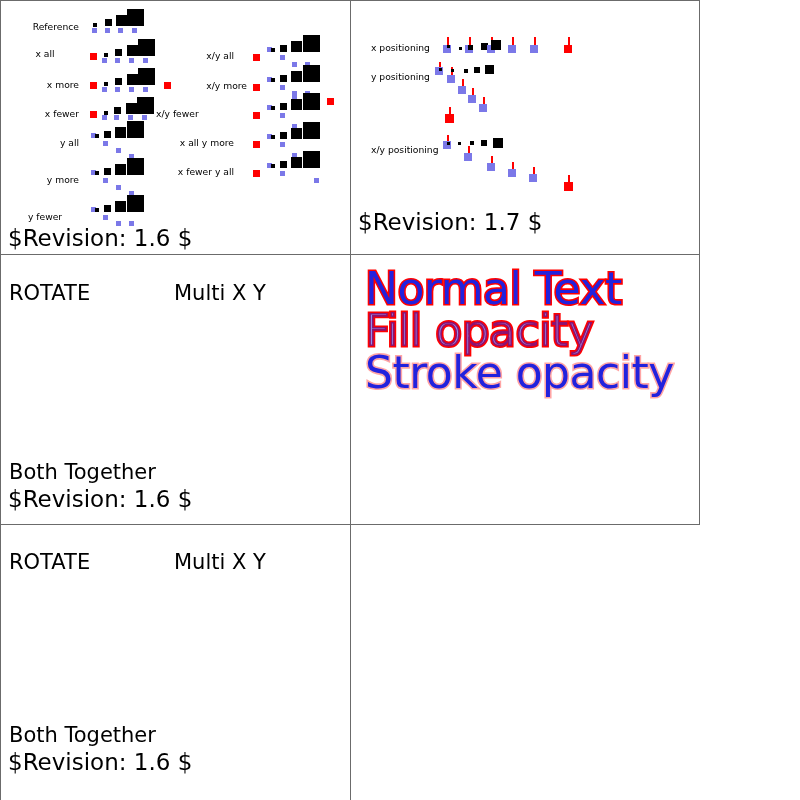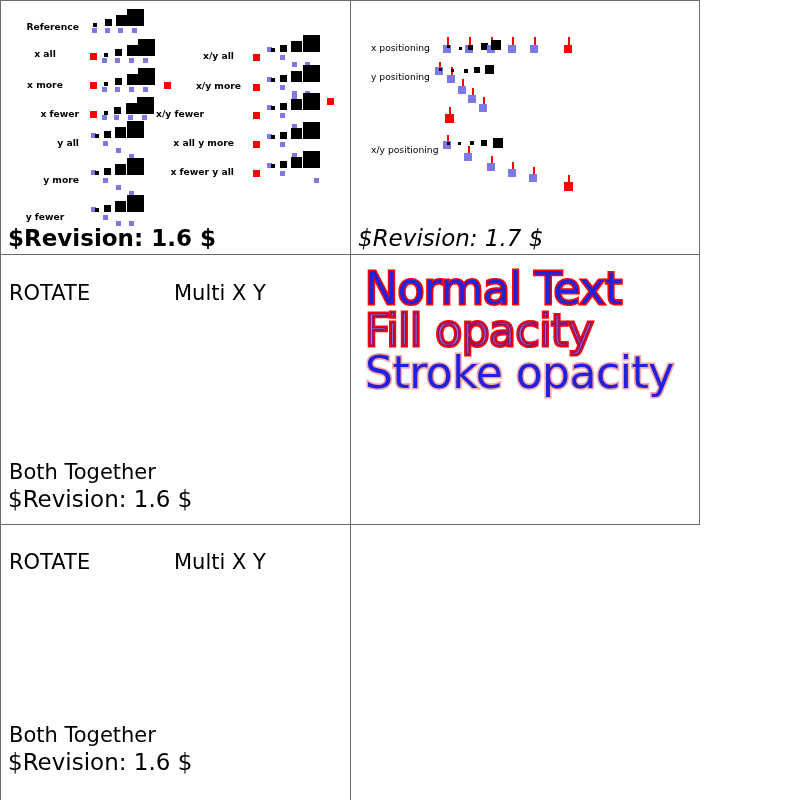--- a/index.html
+++ b/index.html
@@ -13,21 +13,21 @@
     position:relative;
     width:800px;height:800px;
   }
   .panel{
     position:absolute;
     background:#ffffff;
     border:1px solid #6b6b6b;
     box-sizing:border-box;
     overflow:hidden;
   }
-  .p-tl{left:0;top:0;width:365px;height:255px;font-weight:bold;}
+  .p-tl{left:0;top:0;width:365px;height:255px;}
   .p-tr{left:350px;top:0;width:350px;height:255px;}
   .p-ml{left:0;top:254px;width:351px;height:271px;}
   .p-mr{left:350px;top:254px;width:350px;height:271px;}
   .p-bl{left:0;top:524px;width:351px;height:276px;border-bottom:none;}
 
   
   .revision{
     position:absolute;
     font-size:23px;
     color:#000000;
@@ -76,28 +76,28 @@
 </style>
 </head>
 <body>
 
 <div class="grid">
 
   <div class="panel p-tl">
 
     <div class="glyphlabel" style="left:10px;top:21px;width:68px;text-align:right;">Reference</div>
     <div class="glyphlabel" style="left:10px;top:48px;width:68px;text-align:center;">x all</div>
-    <div class="glyphlabel" style="left:10px;top:79px;width:68px;text-align:center;">x more</div>
+    <div class="glyphlabel" style="left:10px;top:79px;width:68px;text-align:right;">x more</div>
     <div class="glyphlabel" style="left:10px;top:108px;width:68px;text-align:right;">x fewer</div>
     <div class="glyphlabel" style="left:10px;top:137px;width:68px;text-align:right;">y all</div>
     <div class="glyphlabel" style="left:10px;top:174px;width:68px;text-align:right;">y more</div>
     <div class="glyphlabel" style="left:10px;top:211px;width:68px;text-align:center;">y fewer</div>
 
     <div class="glyphlabel" style="left:155px;top:50px;width:78px;text-align:right;">x/y all</div>
-    <div class="glyphlabel" style="left:162px;top:80px;width:78px;text-align:right;">x/y more</div>
+    <div class="glyphlabel" style="left:168px;top:80px;width:78px;text-align:right;">x/y more</div>
     <div class="glyphlabel" style="left:155px;top:108px;width:78px;text-align:left;">x/y fewer</div>
     <div class="glyphlabel" style="left:145px;top:137px;width:88px;text-align:right;">x all y more</div>
     <div class="glyphlabel" style="left:145px;top:166px;width:88px;text-align:right;">x fewer y all</div>
 
     <div>
       <div class="sq k" style="left:92px;top:22px;width:4px;height:4px;"></div>
       <div class="sq p" style="left:91px;top:27px;width:5px;height:5px;"></div>
       <div class="sq k" style="left:104px;top:18px;width:7px;height:7px;"></div>
       <div class="sq p" style="left:104px;top:27px;width:5px;height:5px;"></div>
       <div class="sq k" style="left:115px;top:14px;width:11px;height:11px;"></div>
@@ -300,21 +300,21 @@
       <div class="sq p" style="left:136px;top:162px;width:8px;height:8px;"></div>
       <div class="sq k" style="left:142px;top:137px;width:10px;height:10px;"></div>
       <div class="tick" style="left:161px;top:161px;height:10px;"></div>
       <div class="sq p" style="left:157px;top:168px;width:8px;height:8px;"></div>
       <div class="tick" style="left:182px;top:166px;height:10px;"></div>
       <div class="sq p" style="left:178px;top:173px;width:8px;height:8px;"></div>
       <div class="tick" style="left:217px;top:174px;height:11px;"></div>
       <div class="sq r" style="left:213px;top:181px;width:9px;height:9px;"></div>
     </div>
 
-    <div class="revision" style="left:7px;top:224px;font-style:italic;">$Revision: 1.7 $</div>
+    <div class="revision" style="left:7px;top:208px;">$Revision: 1.7 $</div>
   </div>
 
   <div class="panel p-ml">
     <div class="rot-word" style="left:8px;top:26px;">ROTATE</div>
     <div class="rot-word" style="left:173px;top:26px;">Multi X Y</div>
     <div class="rot-word" style="left:8px;top:205px;">Both Together</div>
     <div class="revision" style="left:7px;top:231px;">$Revision: 1.6 $</div>
   </div>
 
   <div class="panel p-mr">

